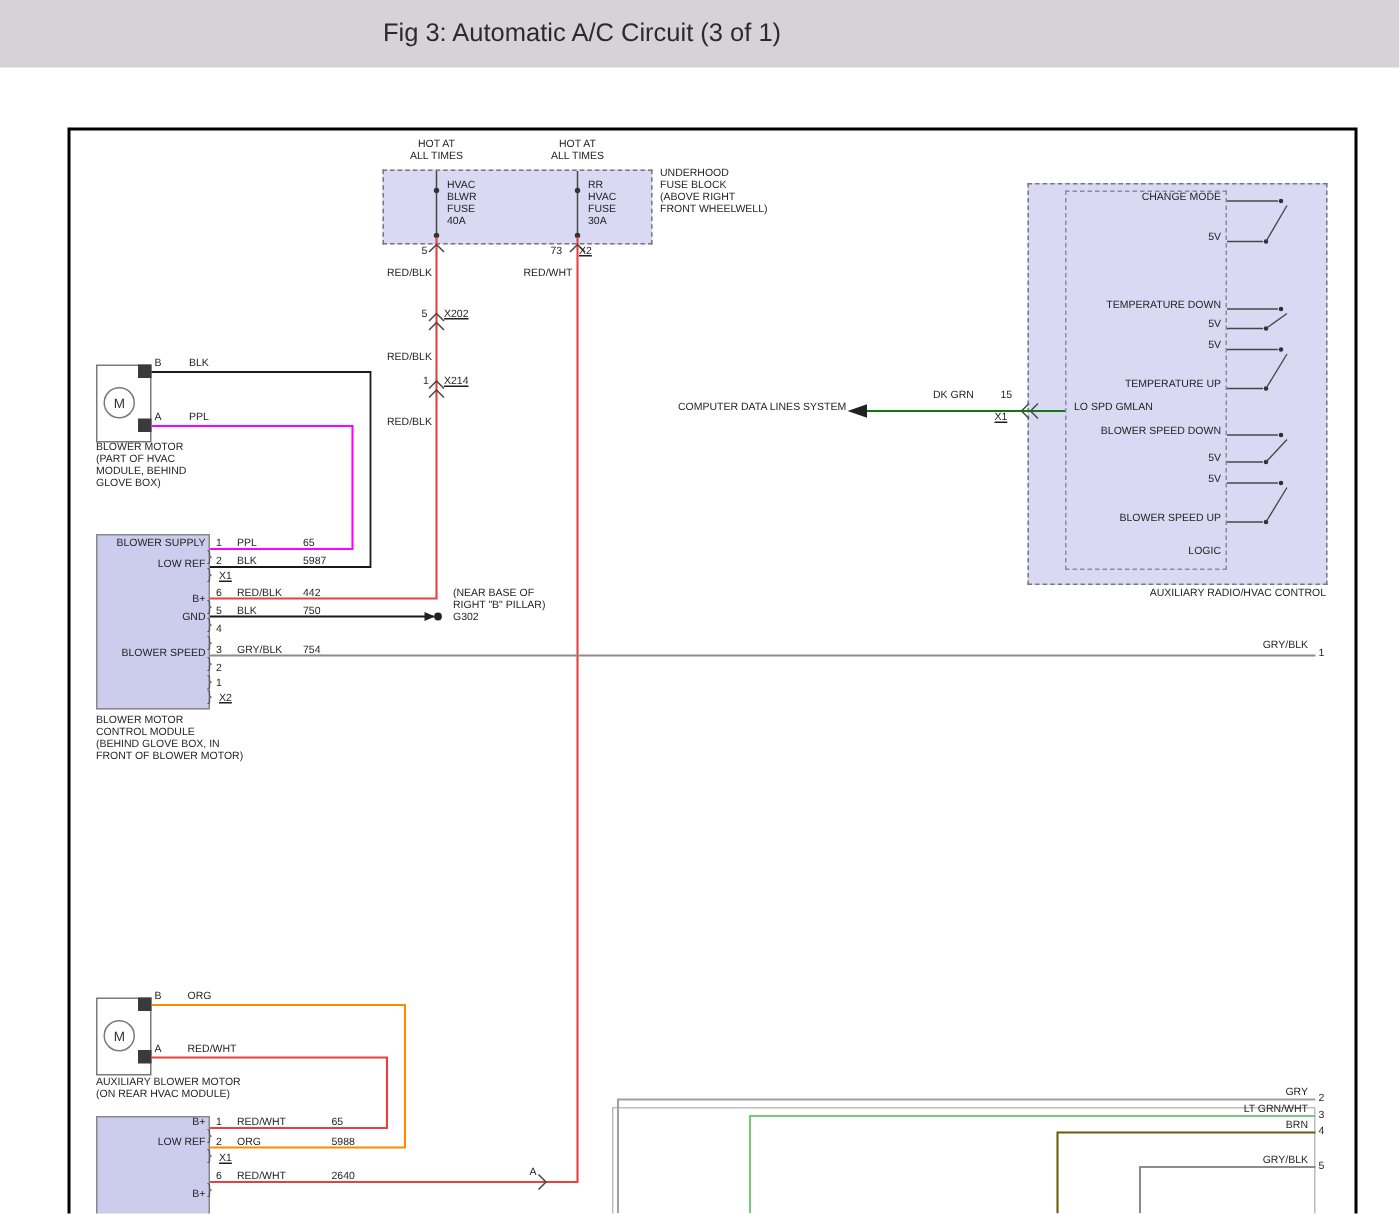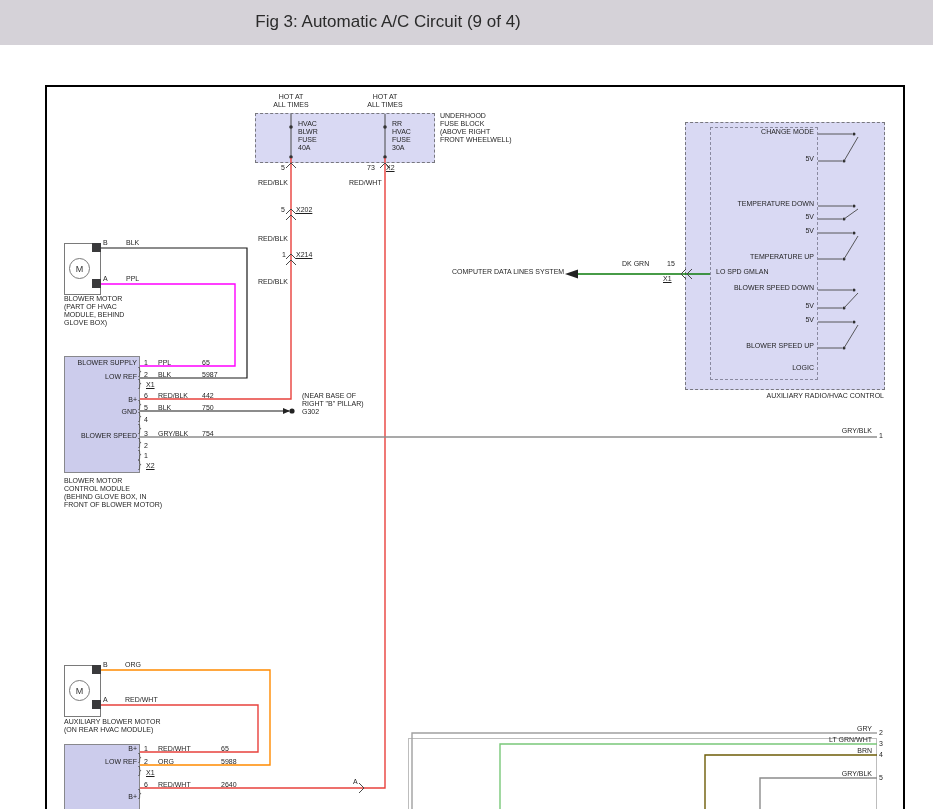--- a/index.html
+++ b/index.html
@@ -27,21 +27,21 @@
   .thin{fill:none;stroke:#474747;stroke-width:1}
   .chev{fill:none;stroke:#474747;stroke-width:1}
   .dot{fill:#333}
   .sw line{stroke:#474747;stroke-width:.9}
   .sw circle{fill:#2f2f2f}
 </style>
 </head>
 <body>
 
 <div class="abs titlebar"></div>
-<div class="abs title">Fig 3: Automatic A/C Circuit (9 of 4)</div>
+<div class="abs title">Fig 3: Automatic A/C Circuit (3 of 1)</div>
 
 <div class="abs frame"></div>
 
 <div class="abs box-dash" style="left:255px;top:113px;width:180px;height:50px"></div>
 <div class="abs box-mod" style="left:64px;top:356px;width:76px;height:117px"></div>
 <div class="abs box-mod" style="left:64px;top:744px;width:76px;height:70px"></div>
 <div class="abs box-dash" style="left:685px;top:122px;width:200px;height:268px"></div>
 <div class="abs box-inner" style="left:710px;top:127px;width:108px;height:253px"></div>
 <div class="abs box-white" style="left:408px;top:738px;width:469px;height:75px"></div>
 

